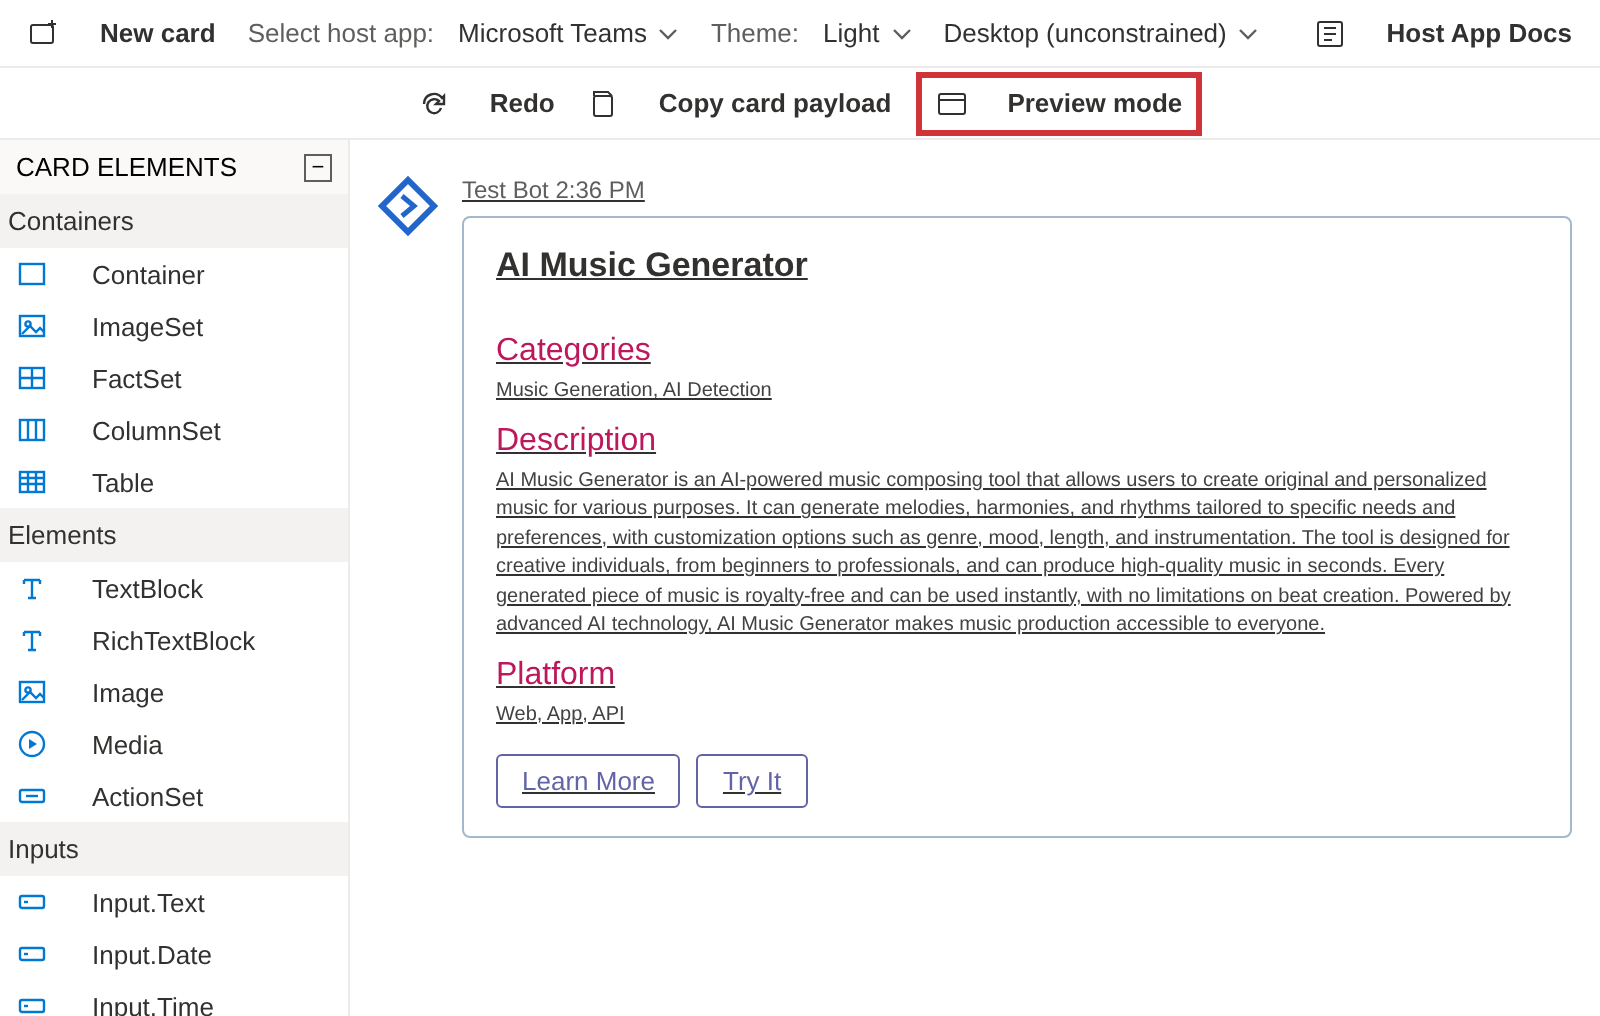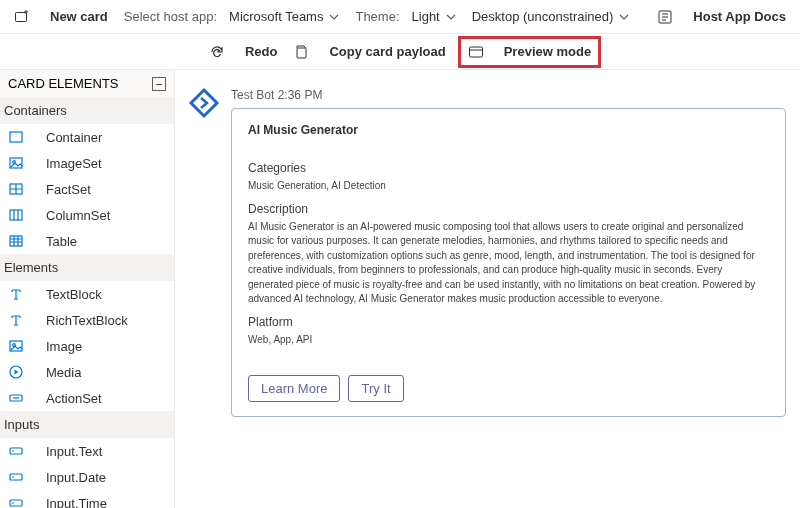--- a/index.html
+++ b/index.html
@@ -23,27 +23,27 @@
 .sidebar { width: 175px; border-right: 1px solid #edebe9; overflow-y: auto; font-size: 13px; }
 .side-header { display:flex; justify-content:space-between; align-items:flex-end; padding:6px 8px; color:#000000; background:#faf9f8; }
 .side-group { background:#f3f2f1; padding:6px 4px; font-weight:400; }
 .side-item { display:flex; align-items:center; gap:22px; padding:5px 8px; cursor:pointer; }
 .side-ico { width:16px; height:16px; }
 
 
 .preview { flex:1; background:#fff; padding:10px 0 0 12px; overflow-y:auto; }
 .bot-row { display:flex; align-items:flex-start; gap:10px; }
 .avatar { width:34px; height:34px; background:#fff; border-radius:4px; display:flex; align-items:center; justify-content:center; margin-top:6px; }
-.bot-col { flex:1; padding-right:14px; }
+.bot-col { flex:1; padding-right:14px;text-decoration:underline; }
 .bot-name { color:#605e5c; font-size:12px; margin:8px 0 6px; }
 .card { border:1px solid #a3b8cc; border-radius:4px; padding:14px 16px; max-width:560px; }
-.card h2 { font-size:12px; font-weight:600; margin-bottom:24px; }
-.card .lbl { color:#404040; margin:8px 0 4px; font-size:12px; }
+.card h2 { font-size:17px; font-weight:600; margin-bottom:24px; }
+.card .lbl { color:#be185d; margin:8px 0 4px; font-size:16px; }
 .card .val { color:#424242; font-size:10px; line-height:1.45; }
-.btn-row { display:flex; gap:8px; margin-top:28px; }
+.btn-row { display:flex; gap:8px; margin-top:12px; }
 .card-btn { border:1px solid #6264a7; color:#6264a7; background:#fff; padding:5px 12px; border-radius:3px; font-size:13px; cursor:pointer; }
 .coll { width:14px; height:14px; border:1px solid #605e5c; display:flex; align-items:center; justify-content:center; font-size:11px; line-height:1; }
 </style>
 </head>
 <body>
 
 <div class="toolbar">
   <div class="tb-item">
     <span class="ico">
       <svg viewBox="0 0 16 16" width="16" height="16" fill="none" stroke="#323130" stroke-width="1">

